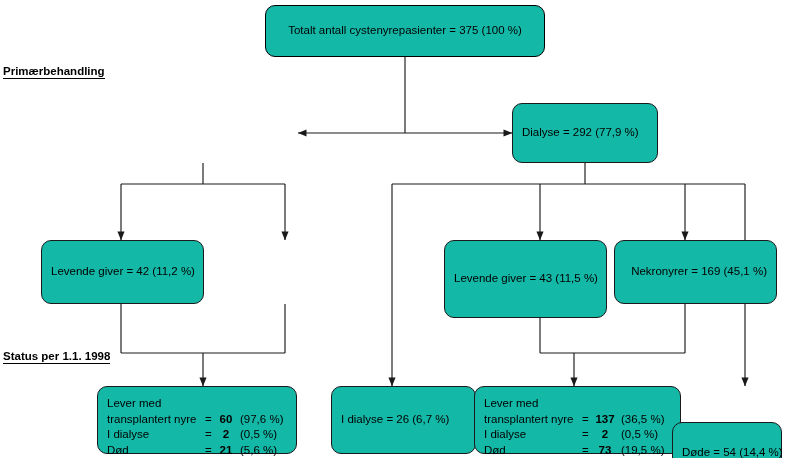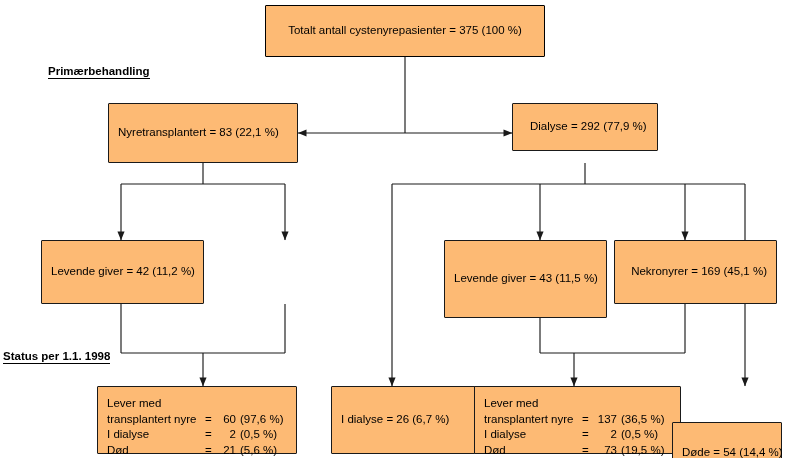--- a/index.html
+++ b/index.html
@@ -19,23 +19,23 @@
     position: absolute;
     left: 0;
     top: 0;
     width: 800px;
     height: 458px;
     pointer-events: none;
   }
   .node {
     position: absolute;
     box-sizing: border-box;
-    background: #fdba74;
+    background: #14b8a6;
     border: 1.2px solid #1a1a1a;
-    border-radius: 1px;
+    border-radius: 10px;
     display: flex;
     align-items: center;
     z-index: 2;
   }
   .node.root {
     border-width: 1.6px;
     border-color: #000000;
     justify-content: center;
   }
   .node-label {
@@ -61,21 +61,22 @@
   .rowline .lbl {
     display: inline-block;
   }
   .rowline .eq {
     display: inline-block;
     width: 11px;
     text-align: left;
   }
   .rowline .val {
     display: inline-block;
-    text-align: right;
+    text-align: center;
+    font-weight: bold;
   }
   .rowline .pct {
     display: inline-block;
     padding-left: 4px;
   }
   .section-title {
     position: absolute;
     font-size: 11.5px;
     font-weight: bold;
     color: #000000;
@@ -127,29 +128,26 @@
       <path d="M685,304 L685,353"></path>
       <path d="M540,353 L685,353"></path>
       <path d="M574,353 L574,386" marker-end="url(#arrow)"></path>
     </g>
   </svg>
 
   <div class="node root" style="left:265px; top:5px; width:280px; height:52px;">
     <span class="node-label">Totalt antall cystenyrepasienter = 375 (100 %)</span>
   </div>
 
-  <div class="section-title" style="left:3px; top:65px;margin-left:45px;">
+  <div class="section-title" style="left:3px; top:65px;">
     <span>Primærbehandling</span>
   </div>
 
-  <div class="node" style="left:108px; top:103px; width:190px; height:60px;">
-    <span class="node-label">Nyretransplantert = 83 (22,1 %)</span>
-  </div>
-
-  <div class="node" style="left:512px; top:103px; width:146px; height:48px;padding-left:8px;">
+
+  <div class="node" style="left:512px; top:103px; width:146px; height:60px;">
     <span class="node-label">Dialyse = 292 (77,9 %)</span>
   </div>
 
   <div class="node" style="left:41px; top:240px; width:163px; height:64px;">
     <span class="node-label">Levende giver = 42 (11,2 %)</span>
   </div>
 
 
   <div class="node" style="left:444px; top:240px; width:163px; height:78px;">
     <span class="node-label">Levende giver = 43 (11,5 %)</span>

